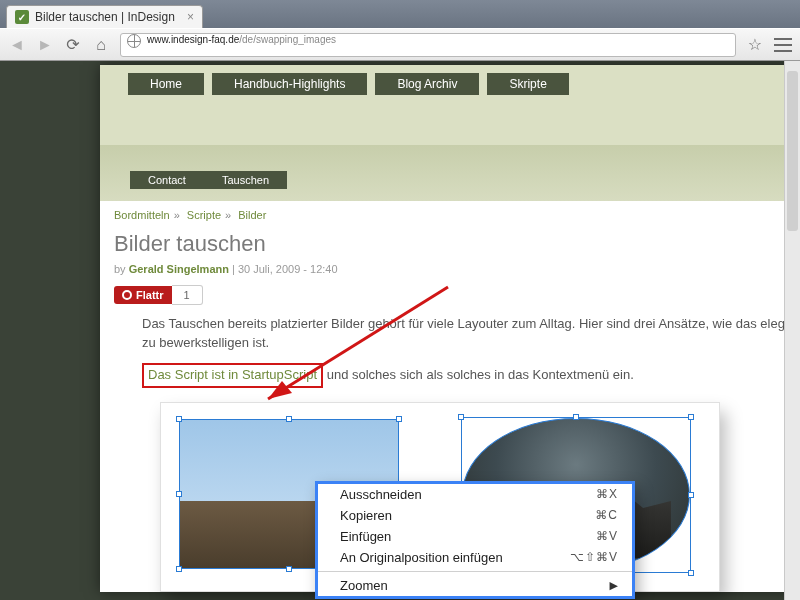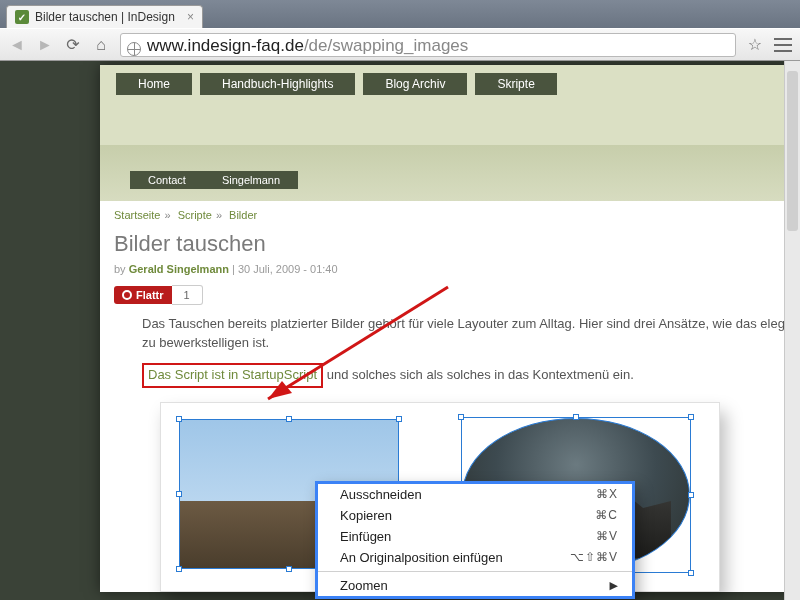--- a/index.html
+++ b/index.html
@@ -8,36 +8,36 @@
 
   
   .chrome { background: linear-gradient(#e8e8e8,#d6d6d6); border-bottom:1px solid #9a9a9a; }
   .tabstrip { height: 28px; display:flex; align-items:flex-end; padding-left:6px; background: linear-gradient(#7e8896,#6a7482); }
   .tab { display:flex; align-items:center; gap:6px; background:#f4f4f4; border:1px solid #9a9a9a; border-bottom:none; border-radius:4px 4px 0 0; padding:4px 8px; font-size:12px; color:#333; max-width:210px; }
   .tab .favicon { width:14px; height:14px; background:#5b8a3a; border-radius:2px; display:flex; align-items:center; justify-content:center; color:#fff; font-size:10px; font-weight:bold; }
   .tab .close { color:#888; font-size:12px; margin-left:6px; }
   .toolbar { height:32px; display:flex; align-items:center; gap:10px; padding:0 8px; background:linear-gradient(#f7f7f7,#e6e6e6); border-top:1px solid #fff; }
   .navbtn { width:18px; height:18px; display:flex; align-items:center; justify-content:center; color:#6b6b6b; font-size:16px; }
   .navbtn.disabled { color:#b7b7b7; }
-  .omnibox { flex:1; height:24px; background:#fff; border:1px solid #b9b9b9; border-radius:3px; display:flex; align-items:flex-end; padding:0 6px; font-size:17px; color:#333; }
+  .omnibox { flex:1; height:24px; background:#fff; border:1px solid #b9b9b9; border-radius:3px; display:flex; align-items:flex-start; padding:0 6px; font-size:10px; color:#333; }
   .omnibox .globe { width:14px; height:14px; border:1px solid #888; border-radius:50%; margin-right:6px; position:relative; }
   .omnibox .globe::before { content:""; position:absolute; left:0; right:0; top:50%; border-top:1px solid #888; }
   .omnibox .globe::after { content:""; position:absolute; top:0; bottom:0; left:50%; border-left:1px solid #888; }
   .omnibox .domain { color:#222; }
   .omnibox .path { color:#888; }
   .menubtn { width:18px; height:14px; display:flex; flex-direction:column; justify-content:space-between; }
   .menubtn span { height:2px; background:#6b6b6b; }
 
   
   .viewport { position:relative; width:800px; height:540px; overflow:hidden; }
   .page { position:absolute; left:100px; top:4px; width:850px; background:#fff; box-shadow:0 0 14px rgba(0,0,0,.5); }
 
   
   .sitebar { background:#dbe0c4; position:relative; height:130px; }
-  .topnav { position:absolute; left:16px; top:8px; display:flex; gap:8px; }
+  .topnav { position:absolute; left:28px; top:8px; display:flex; gap:8px; }
   .topnav a { background:#4a543e; color:#fff; font-size:12px; padding:4px 22px; text-decoration:none; }
   .brandscript { position:absolute; right:-30px; top:46px; font-family: "Brush Script MT", cursive; font-style:italic; font-size:44px; color:#6a7550; opacity:.75; white-space:nowrap; }
   .brandshade { position:absolute; left:0; right:0; top:80px; height:56px; background:linear-gradient(#c7ceab,#d7dcc0); }
   .subnav { position:absolute; left:30px; top:106px; display:flex; gap:0; }
   .subnav a { background:#4a543e; color:#fff; font-size:11px; padding:3px 18px; text-decoration:none; }
 
   
   .content { padding:14px 14px 0 14px; font-size:13px; color:#444; }
   .breadcrumb { font-size:11px; color:#6f8a3b; margin-bottom:10px; }
   .breadcrumb a { color:#6f8a3b; text-decoration:none; }
@@ -114,36 +114,36 @@
       <div class="topnav">
         <a>Home</a>
         <a>Handbuch-Highlights</a>
         <a>Blog Archiv</a>
         <a>Skripte</a>
       </div>
       <div class="brandshade"></div>
       <div class="brandscript">The InDesi</div>
       <div class="subnav">
         <a>Contact</a>
-        <a>Singelmann</a>
+        <a>Tauschen</a>
       </div>
     </div>
 
     <div class="content">
       <div class="breadcrumb">
-        <a>Startseite</a><span class="sep">»</span>
+        <a>Bordmitteln</a><span class="sep">»</span>
         <a>Scripte</a><span class="sep">»</span>
         <a>Bilder</a>
       </div>
 
       <h1 class="title">Bilder tauschen</h1>
 
       <div class="byline">
         <span>by </span><a>Gerald Singelmann</a>
-        <span> | </span><span>30 Juli, 2009 - 01:40</span>
+        <span> | </span><span>30 Juli, 2009 - 12:40</span>
       </div>
 
       <div class="flattr-row">
         <div class="flattr-btn">
           <span class="dot"></span>
           <span>Flattr</span>
         </div>
         <div class="flattr-count">1</div>
       </div>
 

